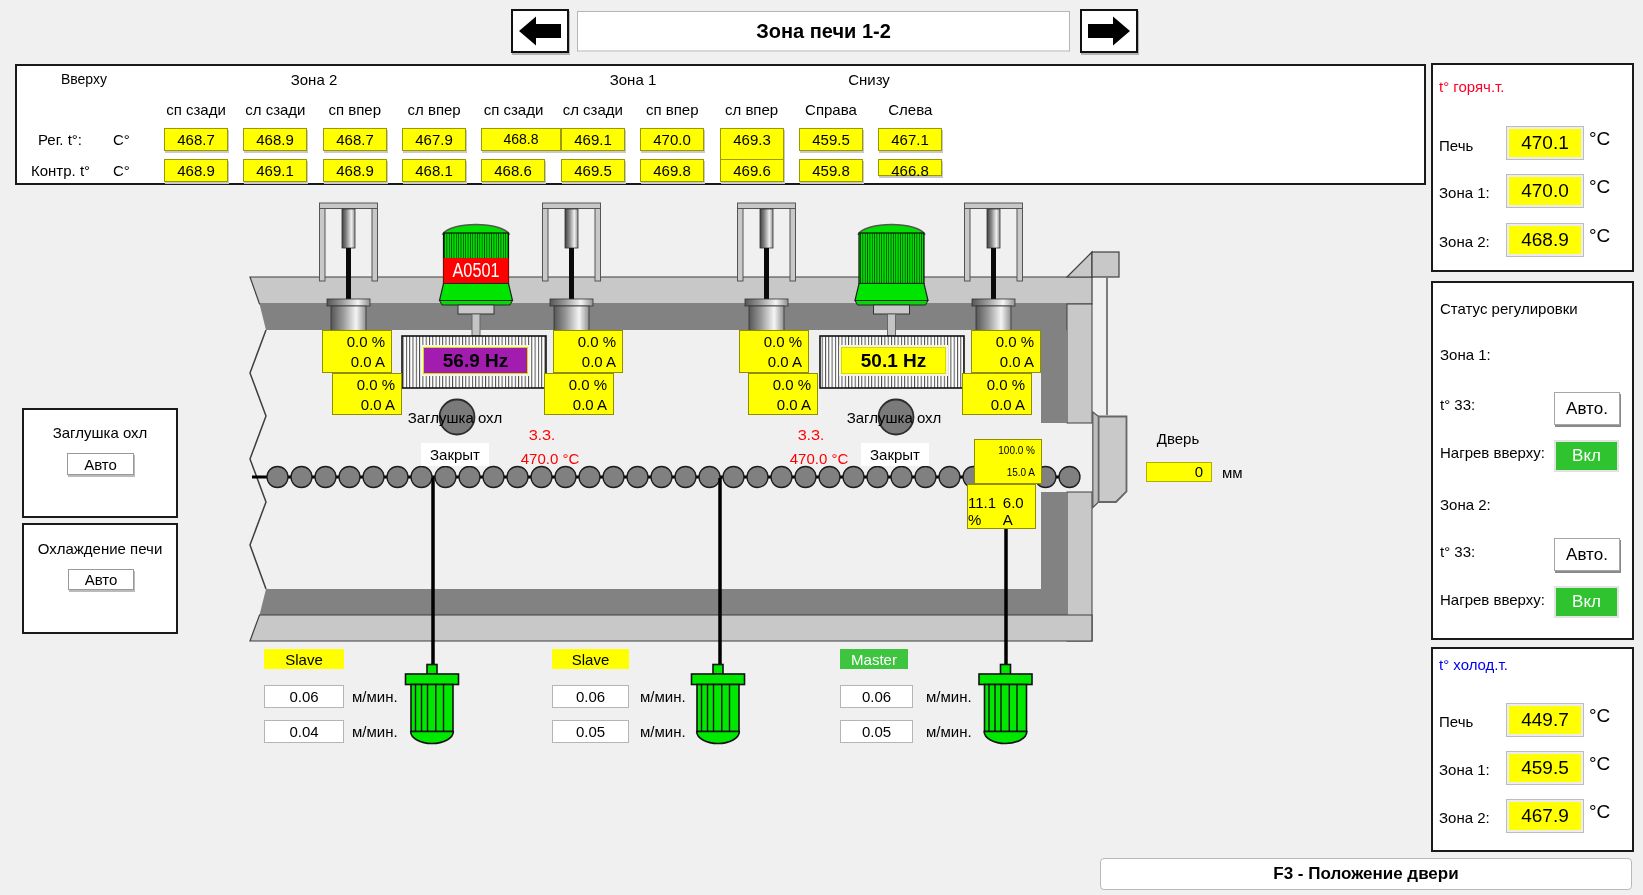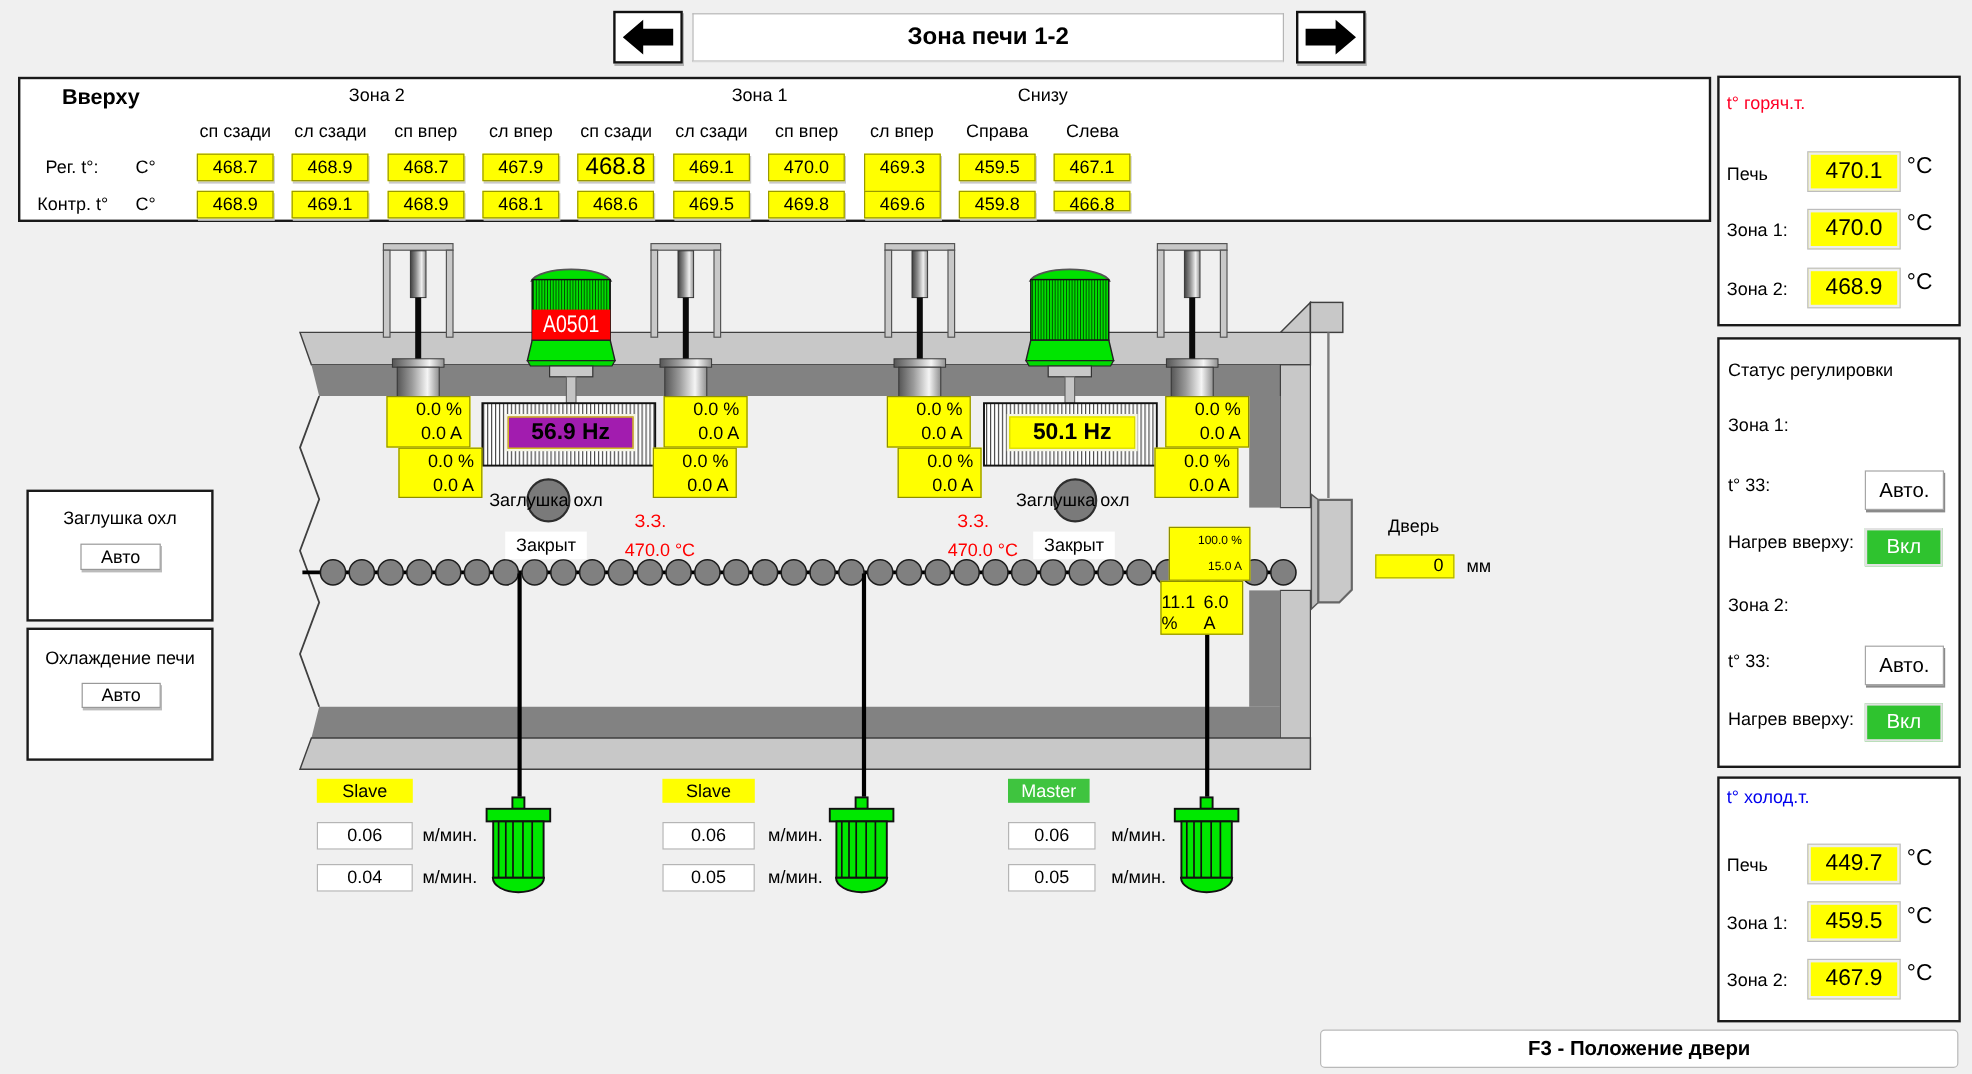--- a/index.html
+++ b/index.html
@@ -14,21 +14,21 @@
 <div id="root">
 
 <div class="abs" style="left:511px;top:9px;width:58px;height:44px;background:#fff;border:2px solid #111;box-shadow:1px 2px 0 #b3b3b3;"><svg width="54" height="40" viewBox="0 0 54 40">
         <polygon points="6,20 23,5.5 23,13 48,13 48,27 23,27 23,34.5" fill="#000"></polygon>
       </svg></div>
 <div class="abs cc" style="left:577px;top:11px;width:493px;height:41px;background:#fff;border:1px solid #b5b5b5;border-bottom:2px solid #d7d7d7;font-size:20px;font-weight:bold;">Зона печи 1-2</div>
 <div class="abs" style="left:1080px;top:9px;width:58px;height:44px;background:#fff;border:2px solid #111;box-shadow:1px 2px 0 #b3b3b3;"><svg width="54" height="40" viewBox="0 0 54 40">
         <polygon points="48,20 31,5.5 31,13 6,13 6,27 31,27 31,34.5" fill="#000"></polygon>
       </svg></div>
 <div class="abs" style="left:15px;top:64px;width:1411px;height:121px;background:#fff;border:2px solid #1a1a1a;"></div>
-<div class="abs" style="top:71px;font-size:18px;color:#000;left:4.0px;width:160px;text-align:center;font-weight:bold;">Вверху</div>
+<div class="abs" style="top:71px;font-size:14px;color:#000;left:4.0px;width:160px;text-align:center;">Вверху</div>
 <div class="abs" style="top:71px;font-size:15px;color:#000;left:234.0px;width:160px;text-align:center;">Зона 2</div>
 <div class="abs" style="top:71px;font-size:15px;color:#000;left:553.0px;width:160px;text-align:center;">Зона 1</div>
 <div class="abs" style="top:71px;font-size:15px;color:#000;left:789.0px;width:160px;text-align:center;">Снизу</div>
 <div class="abs" style="top:101px;font-size:15px;color:#000;left:116.0px;width:160px;text-align:center;">сп сзади</div>
 <div class="abs" style="top:101px;font-size:15px;color:#000;left:195.37px;width:160px;text-align:center;">сл сзади</div>
 <div class="abs" style="top:101px;font-size:15px;color:#000;left:274.74px;width:160px;text-align:center;">сп впер</div>
 <div class="abs" style="top:101px;font-size:15px;color:#000;left:354.11px;width:160px;text-align:center;">сл впер</div>
 <div class="abs" style="top:101px;font-size:15px;color:#000;left:433.48px;width:160px;text-align:center;">сп сзади</div>
 <div class="abs" style="top:101px;font-size:15px;color:#000;left:512.85px;width:160px;text-align:center;">сл сзади</div>
 <div class="abs" style="top:101px;font-size:15px;color:#000;left:592.22px;width:160px;text-align:center;">сп впер</div>
@@ -36,21 +36,21 @@
 <div class="abs" style="top:101px;font-size:15px;color:#000;left:750.96px;width:160px;text-align:center;">Справа</div>
 <div class="abs" style="top:101px;font-size:15px;color:#000;left:830.33px;width:160px;text-align:center;">Слева</div>
 <div class="abs" style="top:131px;font-size:15px;color:#000;left:38px;white-space:nowrap;">Рег. t°:</div>
 <div class="abs" style="top:131px;font-size:15px;color:#000;left:113px;white-space:nowrap;">С°</div>
 <div class="abs" style="top:162px;font-size:15px;color:#000;left:31px;white-space:nowrap;">Контр. t°</div>
 <div class="abs" style="top:162px;font-size:15px;color:#000;left:113px;white-space:nowrap;">С°</div>
 <div class="abs yv" style="left:164px;top:128px;width:64px;height:23px;line-height:21px;font-size:15px;box-shadow:1px 2px 0 #c9c9c9;">468.7</div>
 <div class="abs yv" style="left:243px;top:128px;width:64px;height:23px;line-height:21px;font-size:15px;box-shadow:1px 2px 0 #c9c9c9;">468.9</div>
 <div class="abs yv" style="left:323px;top:128px;width:64px;height:23px;line-height:21px;font-size:15px;box-shadow:1px 2px 0 #c9c9c9;">468.7</div>
 <div class="abs yv" style="left:402px;top:128px;width:64px;height:23px;line-height:21px;font-size:15px;box-shadow:1px 2px 0 #c9c9c9;">467.9</div>
-<div class="abs yv" style="left:481px;top:128px;width:64px;height:23px;line-height:21px;font-size:20px;box-shadow:1px 2px 0 #c9c9c9;">468.8</div>
+<div class="abs yv" style="left:481px;top:128px;width:80px;height:23px;line-height:21px;font-size:14px;box-shadow:1px 2px 0 #c9c9c9;">468.8</div>
 <div class="abs yv" style="left:561px;top:128px;width:64px;height:23px;line-height:21px;font-size:15px;box-shadow:1px 2px 0 #c9c9c9;">469.1</div>
 <div class="abs yv" style="left:640px;top:128px;width:64px;height:23px;line-height:21px;font-size:15px;box-shadow:1px 2px 0 #c9c9c9;">470.0</div>
 <div class="abs yv" style="left:720px;top:128px;width:64px;height:35px;line-height:21px;font-size:15px;box-shadow:1px 2px 0 #c9c9c9;">469.3</div>
 <div class="abs yv" style="left:799px;top:128px;width:64px;height:23px;line-height:21px;font-size:15px;box-shadow:1px 2px 0 #c9c9c9;">459.5</div>
 <div class="abs yv" style="left:878px;top:128px;width:64px;height:23px;line-height:21px;font-size:15px;box-shadow:1px 2px 0 #c9c9c9;">467.1</div>
 <div class="abs yv" style="left:164px;top:159px;width:64px;height:23px;line-height:21px;font-size:15px;box-shadow:1px 2px 0 #c9c9c9;">468.9</div>
 <div class="abs yv" style="left:243px;top:159px;width:64px;height:23px;line-height:21px;font-size:15px;box-shadow:1px 2px 0 #c9c9c9;">469.1</div>
 <div class="abs yv" style="left:323px;top:159px;width:64px;height:23px;line-height:21px;font-size:15px;box-shadow:1px 2px 0 #c9c9c9;">468.9</div>
 <div class="abs yv" style="left:402px;top:159px;width:64px;height:23px;line-height:21px;font-size:15px;box-shadow:1px 2px 0 #c9c9c9;">468.1</div>
 <div class="abs yv" style="left:481px;top:159px;width:64px;height:23px;line-height:21px;font-size:15px;box-shadow:1px 2px 0 #c9c9c9;">468.6</div>

